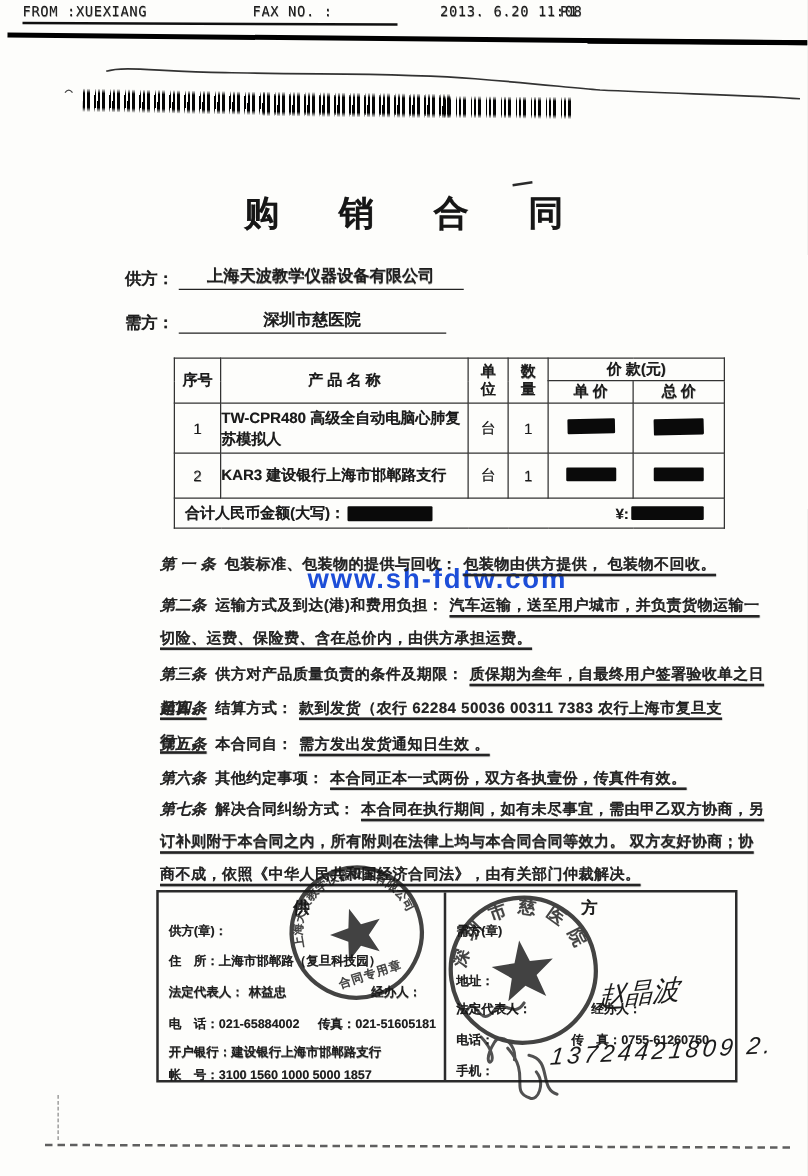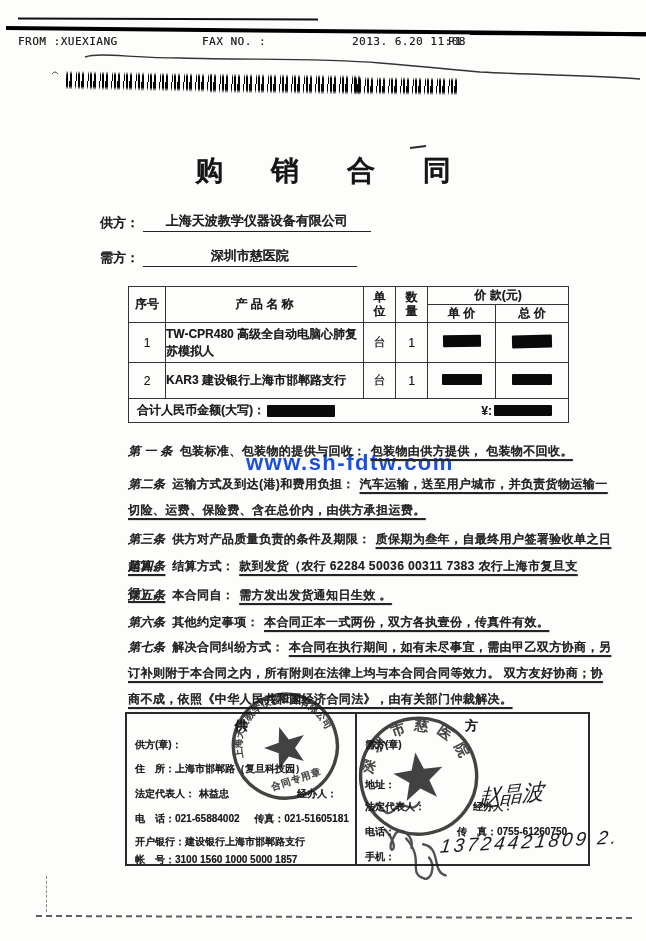--- a/index.html
+++ b/index.html
@@ -5,21 +5,21 @@
   html,body{margin:0;padding:0;background:#e8e8e6;}
   .page{
     position:relative;width:646px;height:941px;margin:0 auto;
     background:#fdfdfb;overflow:hidden;
     font-family:"Liberation Sans","DejaVu Sans",sans-serif;
     color:#1e1e1e;
     text-shadow:0.25px 0.25px 0.3px rgba(25,25,25,0.5);
   }
   .abs{position:absolute;}
   
-  .faxtxt{font-family:"DejaVu Sans Mono","Liberation Mono",monospace;font-size:11px;letter-spacing:0.5px;color:#1c1c1c;white-space:nowrap;margin-top:32px;}
+  .faxtxt{font-family:"DejaVu Sans Mono","Liberation Mono",monospace;font-size:11px;letter-spacing:0.5px;color:#1c1c1c;white-space:nowrap;}
   .hline{background:#101010;}
   .bigbar{background:#000;transform-origin:left center;}
   .noise{
     position:absolute;
     background:repeating-linear-gradient(90deg,#000 0px,#000 2px,rgba(0,0,0,0) 2px,rgba(0,0,0,0) 3.5px,#060606 3.5px,#060606 6px,rgba(0,0,0,0) 6px,rgba(0,0,0,0) 9.5px,#000 9.5px,#000 10.5px,rgba(0,0,0,0) 10.5px,rgba(0,0,0,0) 12px);
     -webkit-mask-image:linear-gradient(180deg,transparent 0%,#000 20%,#000 80%,transparent 100%);
     mask-image:linear-gradient(180deg,transparent 0%,#000 20%,#000 80%,transparent 100%);
   }
   
   .title{left:0;right:0;top:152px;text-align:center;font-size:28px;font-weight:bold;letter-spacing:20px;text-indent:20px;color:#161616;}
@@ -77,21 +77,21 @@
 
   <div class="abs pline" style="left:100px;top:247px;">
     <span>需方：</span>
     <span class="ufill" style="width:214px;">深圳市慈医院</span>
   </div>
   <div class="abs pline" style="left:100px;top:212px;">
     <span>供方：</span>
     <span class="ufill" style="width:228px;">上海天波教学仪器设备有限公司</span>
   </div>
 
-  <table class="prod abs" style="left:128px;top:286px;border-radius:13px;">
+  <table class="prod abs" style="left:139px;top:286px;border-radius:13px;">
     <colgroup>
         <col style="width:37px">
         <col style="width:198px">
         <col style="width:32px">
         <col style="width:32px">
         <col style="width:68px">
         <col style="width:73px">
       </colgroup>
     <tbody>
         <tr style="height:16px;">

